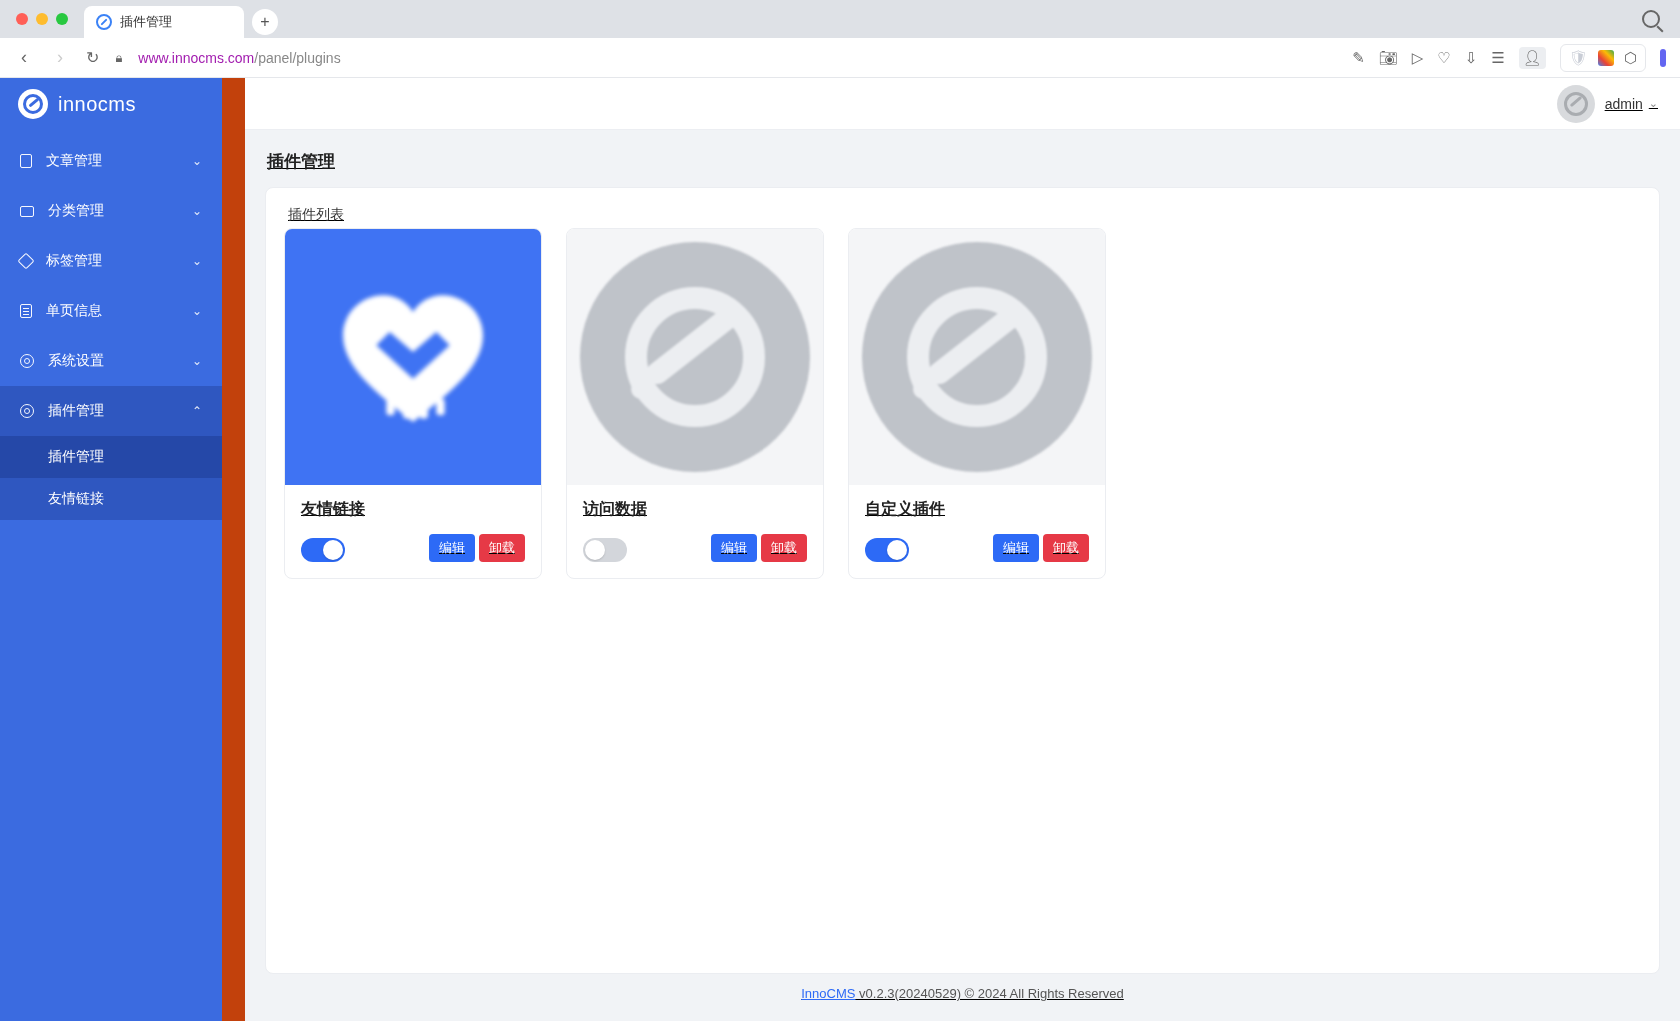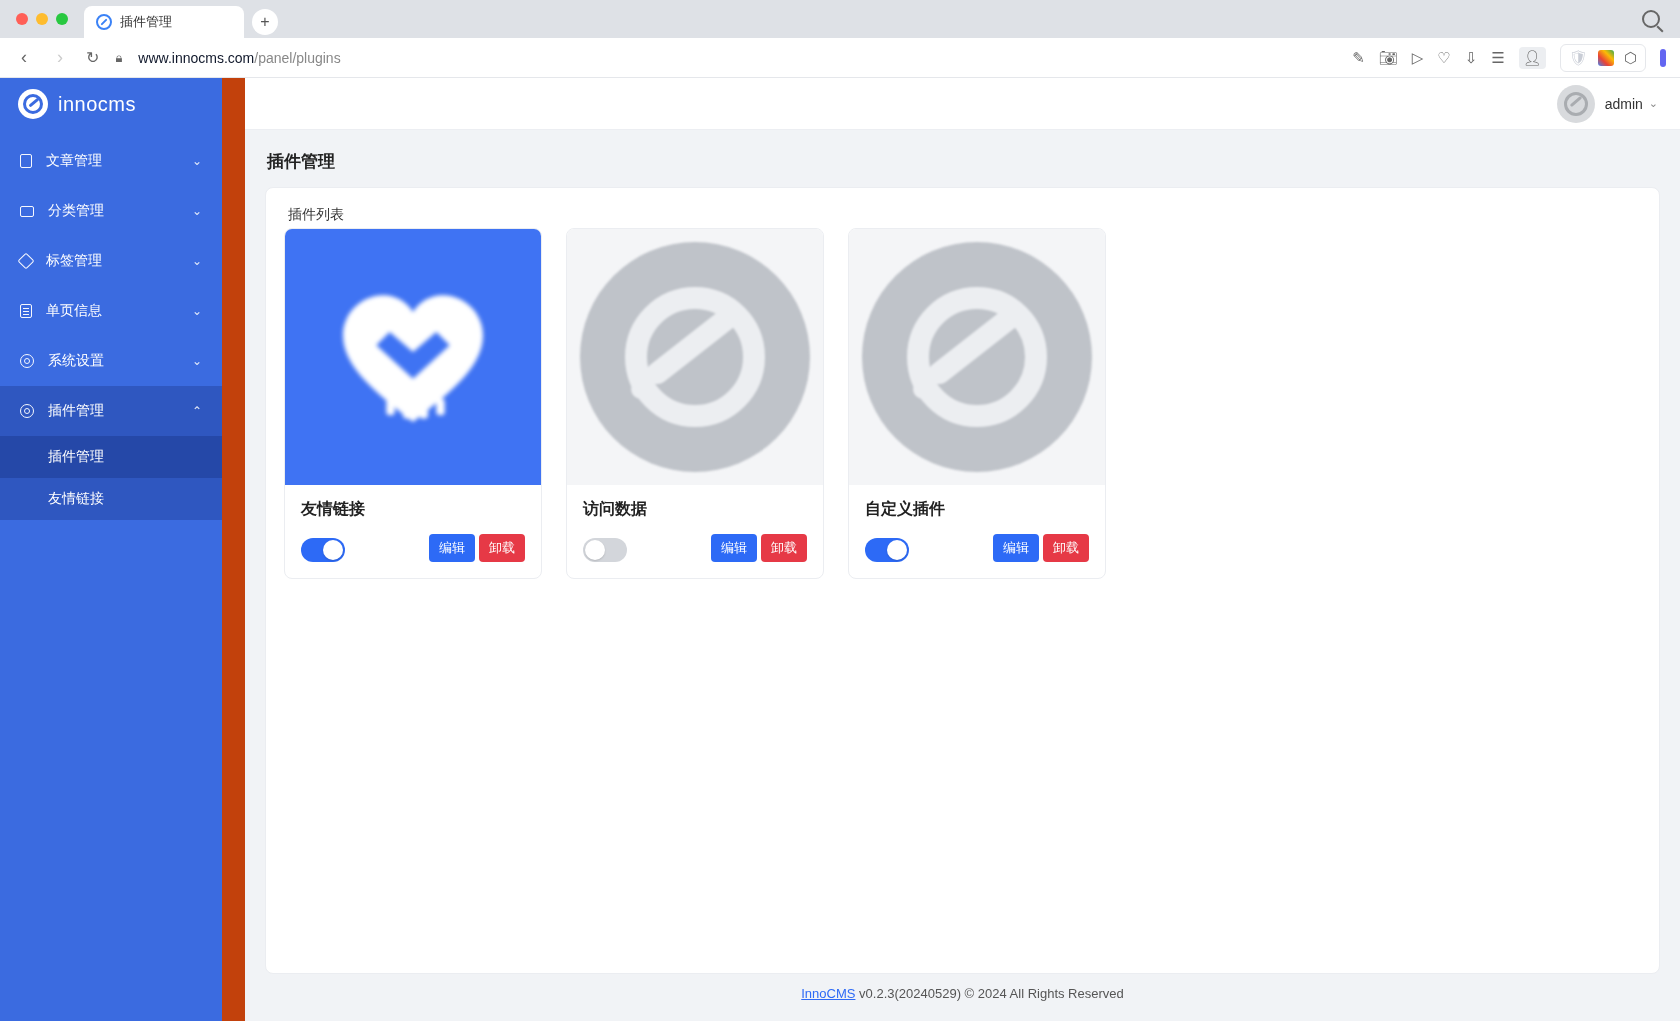--- a/index.html
+++ b/index.html
@@ -20,21 +20,21 @@
 .spacer { flex: 1; }
 .search-icon-top { width: 18px; height: 18px; border: 2px solid #666; border-radius: 50%; position: relative; margin-right: 12px; }
 .search-icon-top::after { content: ''; position: absolute; width: 8px; height: 2px; background: #666; bottom: -4px; right: -6px; transform: rotate(45deg); }
 
 .addr-bar { height: 40px; background: #fff; display: flex; align-items: center; padding: 0 14px; gap: 16px; border-bottom: 1px solid #e5e7eb; }
 .nav-arrow { color: #666; font-size: 18px; width: 20px; text-align: center; }
 .nav-arrow.disabled { color: #ccc; }
 .reload { color: #666; font-size: 16px; }
 .lock { color: #666; font-size: 13px; }
 .url { font-size: 14px; color: #333; flex: 1; }
-.url .domain { color: #0f172a; }
+.url .domain { color: #a21caf; }
 .url .path { color: #888; }
 .ext-icons { display: flex; gap: 14px; align-items: center; color: #666; font-size: 15px; }
 .ext-icons span { cursor: pointer; }
 .ext-box { border: 1px solid #e5e7eb; border-radius: 6px; padding: 4px 8px; display: flex; gap: 10px; align-items: center; }
 .ext-puzzle { display:inline-block; width:16px; height:16px; background: linear-gradient(45deg,#4285f4,#ea4335,#fbbc05,#34a853); border-radius:3px; }
 .ext-purple { display:inline-block; width:6px; height:18px; background:#6366f1; border-radius:3px; }
 
 
 .app { flex: 1; display: flex; background: #c2410c; gap: 23px; }
 .sidebar { width: 222px; background: #3b6be0; color: #fff; display: flex; flex-direction: column; }
@@ -55,21 +55,21 @@
 .ico-home{border:1.5px solid #fff; border-bottom:none; width:14px; height:9px; position:relative; top:3px; border-radius:2px 2px 0 0;}
 .ico-home::before{content:'';position:absolute;top:-7px;left:-2px;width:0;height:0;border-left:9px solid transparent;border-right:9px solid transparent;border-bottom:7px solid #fff; opacity:0.95;}
 .ico-doc{border:1.5px solid #fff; width:12px; height:14px; border-radius:2px;}
 .ico-folder{border:1.5px solid #fff; width:14px; height:11px; border-radius:2px;}
 .ico-tag{border:1.5px solid #fff; width:12px; height:12px; transform:rotate(45deg); border-radius:2px;}
 .ico-page{border:1.5px solid #fff; width:12px; height:14px; border-radius:2px; position:relative;}
 .ico-page::after{content:'';position:absolute;left:2px;top:3px;width:6px;height:1px;background:#fff; box-shadow:0 3px 0 #fff, 0 6px 0 #fff;}
 .ico-gear{width:14px;height:14px;border:1.5px solid #fff;border-radius:50%;position:relative;}
 .ico-gear::after{content:'';position:absolute;left:3px;top:3px;width:4px;height:4px;border:1px solid #fff;border-radius:50%;}
 
-.main { flex: 1; display: flex; flex-direction: column; background: #f1f3f6; min-width: 0; }
+.main { flex: 1; display: flex; flex-direction: column; background: #f1f3f6; min-width: 0; text-decoration: underline; }
 .topbar { height: 52px; background: #fff; display: flex; align-items: center; justify-content: flex-end; padding: 0 22px; gap: 10px; border-bottom: 1px solid #eceef2; }
 .avatar { width: 38px; height: 38px; border-radius: 50%; background: #d8dadd; display:flex;align-items:center;justify-content:center; }
 .avatar-inner{width:24px;height:24px;border:3px solid #a9acb0;border-radius:50%;position:relative;}
 .avatar-inner::after{content:''; position:absolute; width:14px; height:3px; background:#a9acb0; top:5px; left:2px; transform:rotate(-40deg); border-radius:2px;}
 .user-drop { display:flex; align-items:center; gap:6px; color:#333; font-size:14px; cursor:pointer; }
 .user-drop .chev{font-size:11px; color:#888;}
 
 .content { flex:1; padding: 16px 20px 10px 20px; display:flex; flex-direction:column; overflow:auto; }
 .page-title { font-size: 17px; font-weight: 600; color: #222; margin: 4px 0 14px 2px; }
 .panel { background: #fff; border: 1px solid #ebedf1; border-radius: 8px; padding: 18px 18px 24px 18px; flex: 1; display:flex; flex-direction:column; }

